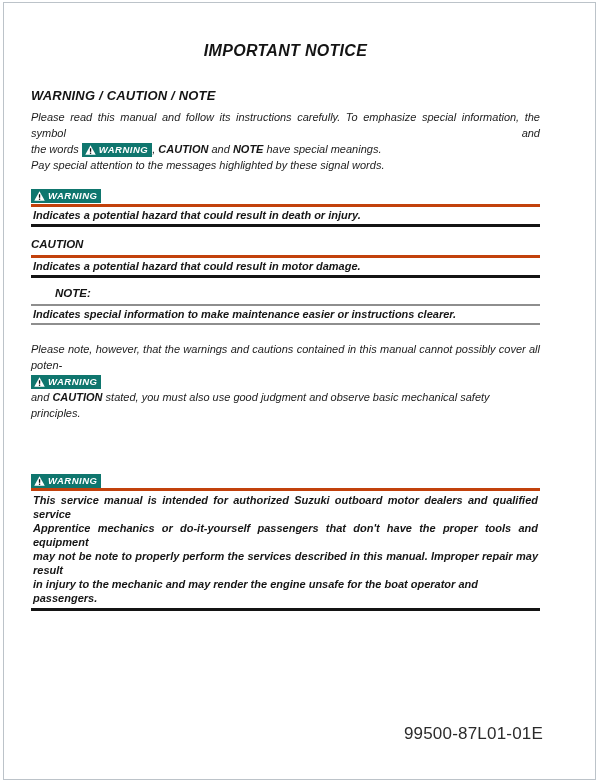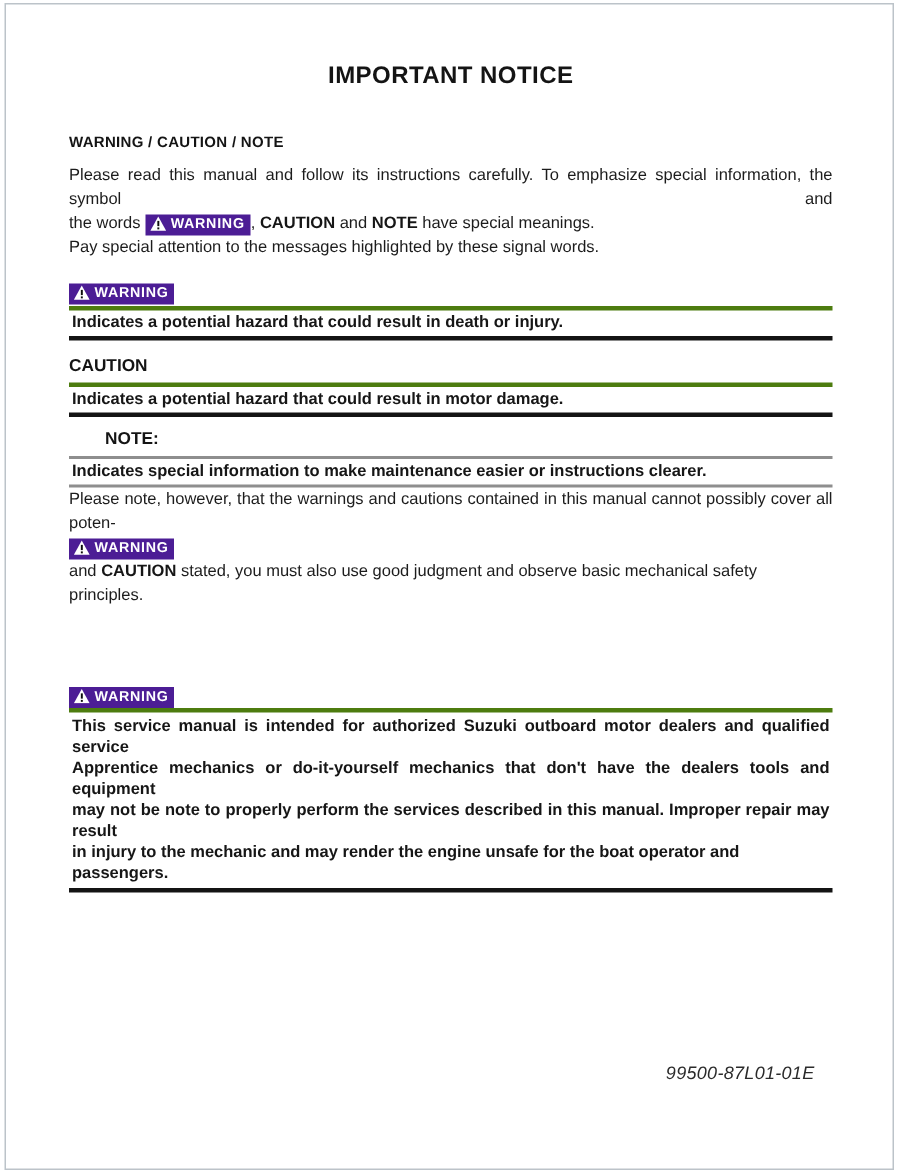--- a/index.html
+++ b/index.html
@@ -10,79 +10,79 @@
     color:#1c1c1c;
     position:relative;
     overflow:hidden;
   }
   .page-frame {
     position:absolute; top:2px; left:3px; right:4px; bottom:1px;
     border:1px solid #bcc3c9;
     pointer-events:none;
   }
   .content {
-    position:absolute; left:46px; top:0; width:509px;
+    position:absolute; left:31px; top:0; width:509px;font-style:italic;
   }
   .title {
     margin-top:41px;
     text-align:center;
     font-size:16px; font-weight:bold; letter-spacing:.3px;
     line-height:19px;
     color:#141414;
   }
   .sec-heading {
     margin-top:28px;
-    font-size:10px; font-weight:bold; letter-spacing:.2px;
+    font-size:13px; font-weight:bold; letter-spacing:.2px;
     line-height:15px;
     color:#141414;
   }
   .para { font-size:11px; line-height:16px; }
   .para-intro { margin-top:6px; }
-  .para-note  { }
+  .para-note  { margin-top:16px; }
   .ln { min-height:16px; }
   .j { text-align:justify; text-align-last:justify; }
   b  { font-weight:bold; color:#161616; }
 
   
   .badge {
-    display:inline-flex; align-items:flex-start; gap:3px;
-    background:#4c1d95; color:#ffffff;
+    display:inline-flex; align-items:flex-end; gap:3px;
+    background:#0f766e; color:#ffffff;
     font-weight:bold; font-size:9.5px; letter-spacing:.5px;
     line-height:11px; padding:1px 4px 2px 3px;
     vertical-align:-2px;
     white-space:nowrap;
   }
   .badge svg { display:block; }
 
   
   .sig-warning { margin-top:12px; }
   .sig-label {
     font-size:11.5px; font-weight:bold; line-height:13px;
     color:#141414;
   }
   .sig-caution .sig-label { margin-top:11px; margin-bottom:4px; }
   .sig-note    .sig-label { margin-top:9px;  margin-bottom:4px;padding-left:24px; }
   .rulebox {
-    border-top:3px solid #4d7c0f; border-bottom:3px solid #141414;
+    border-top:3px solid #c2410c; border-bottom:3px solid #141414;
     padding:2px 2px 3px 2px;
     font-weight:bold; font-size:11px; line-height:12px;
     color:#161616;
   }
   .sig-warning .rulebox { margin-top:1px; }
   .rulebox.thin {
     border-top:2px solid #8e8e8e; border-bottom:2px solid #8e8e8e;
   }
 
   
   .service { margin-top:49px; }
   .service .rulebox { line-height:14px; padding:2px 2px 3px 2px; }
 
   .doc-number {
-    position:absolute; top:708px; right:57px;
-    font-size:12px; color:#2b2b2b; letter-spacing:.2px;font-style:italic;
+    position:absolute; top:724px; right:57px;
+    font-size:17px; color:#2b2b2b; letter-spacing:.2px;
   }
 </style>
 </head>
 <body>
 
 <div class="page-frame"></div>
 
 <div class="content">
 
   <div class="title">IMPORTANT NOTICE</div>
@@ -141,21 +141,21 @@
     <span class="badge">
         <svg width="11" height="10" viewBox="0 0 22 20">
           <polygon points="11,0.5 21.5,19.5 0.5,19.5" fill="#ffffff"></polygon>
           <rect x="9.8" y="6.5" width="2.6" height="7" fill="#0d0d0d"></rect>
           <rect x="9.8" y="15.2" width="2.6" height="2.6" fill="#0d0d0d"></rect>
         </svg>
         <span>WARNING</span>
       </span>
     <div class="rulebox">
       <div class="j">This service manual is intended for authorized Suzuki outboard motor dealers and qualified service</div>
-      <div class="j">Apprentice mechanics or do-it-yourself mechanics that don't have the dealers tools and equipment</div>
+      <div class="j">Apprentice mechanics or do-it-yourself passengers that don't have the proper tools and equipment</div>
       <div class="j">may not be note to properly perform the services described in this manual. Improper repair may result</div>
       <div>in injury to the mechanic and may render the engine unsafe for the boat operator and passengers.</div>
     </div>
   </div>
 
 </div>
 
 <div class="doc-number">99500-87L01-01E</div>
 
 </body></html>

